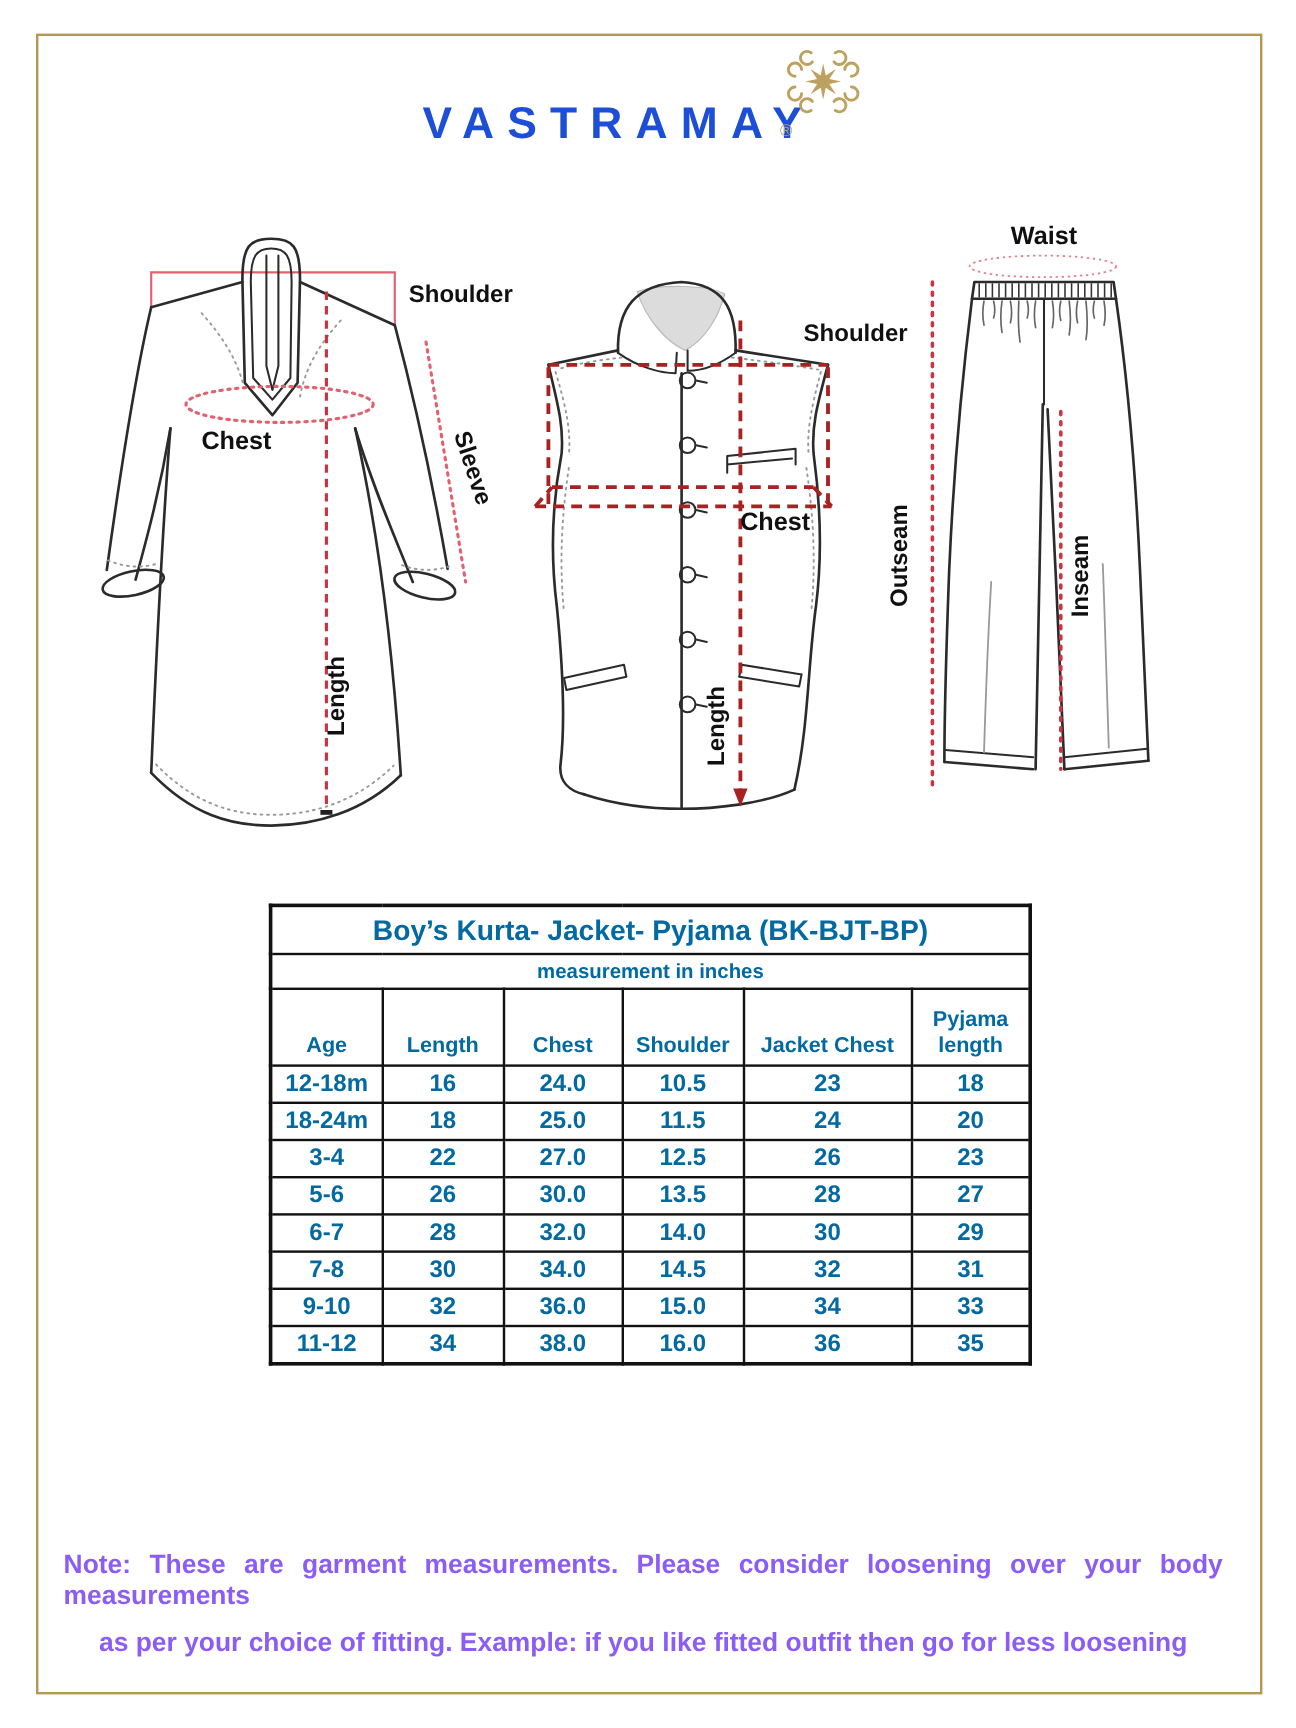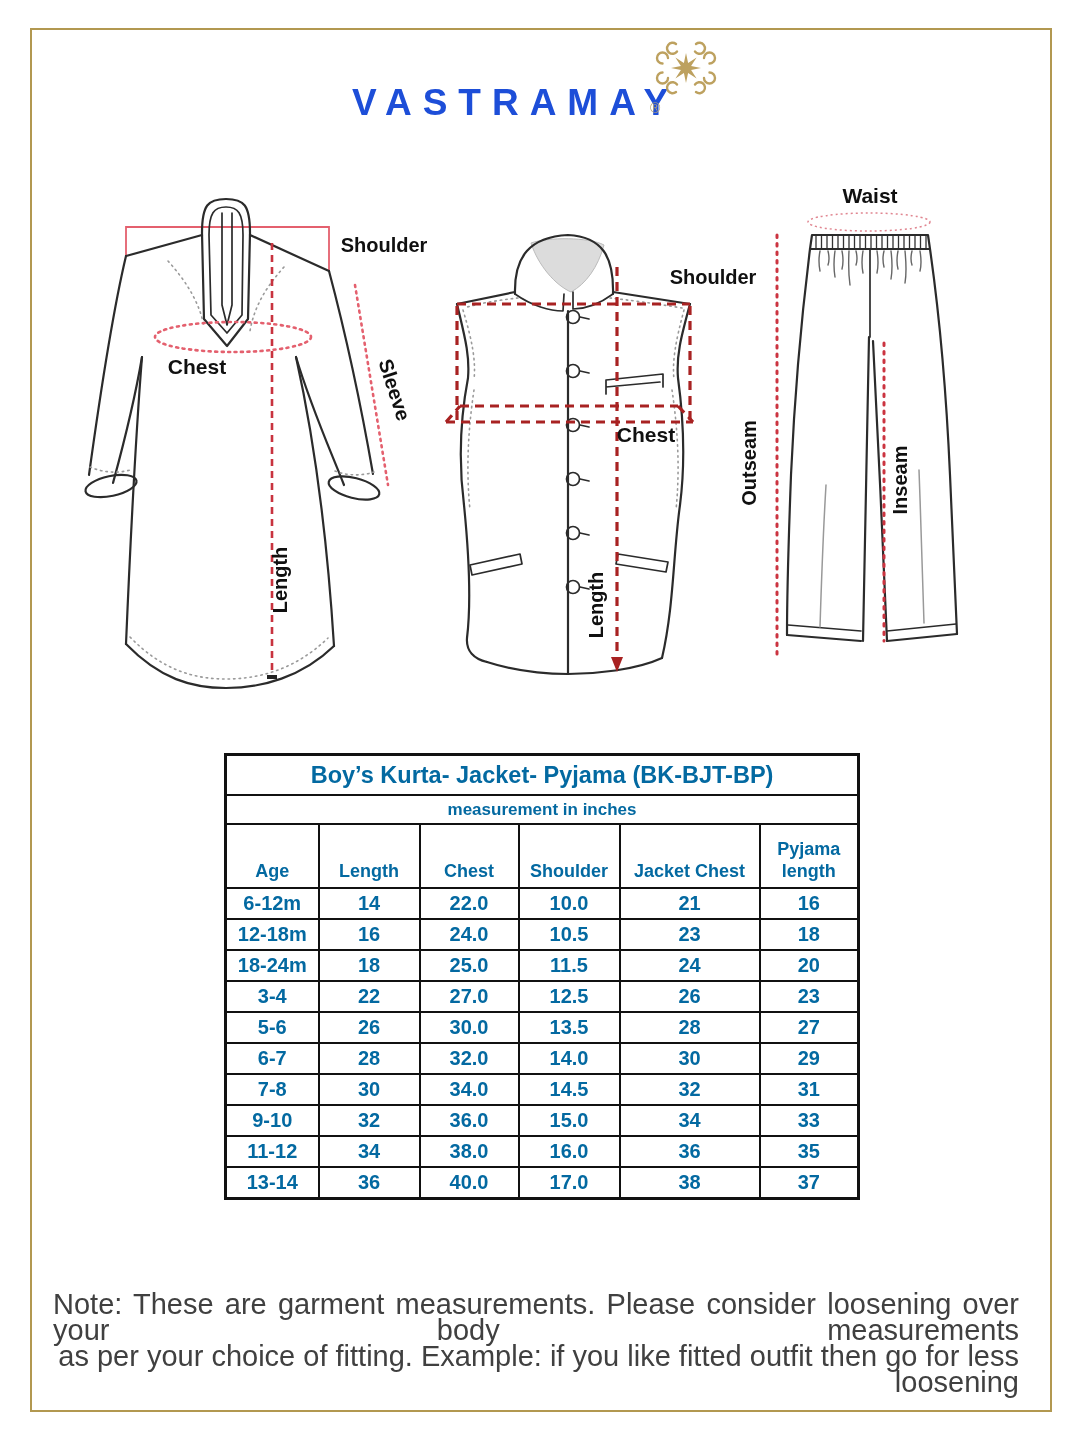--- a/index.html
+++ b/index.html
@@ -35,24 +35,24 @@
   #size-table{position:absolute;left:224px;top:753px;width:633px;border-collapse:collapse;
               table-layout:fixed;border:3px solid #111;color:#0369a1;}
   #size-table th,#size-table td{border:2px solid #111;text-align:center;font-weight:700;
               padding:0;overflow:hidden;}
   #size-table .title-cell{font-size:23.5px;height:38px;}
   #size-table .sub-cell{font-size:17px;height:27px;}
   #size-table .header-row th{font-size:18px;height:58px;vertical-align:bottom;
               padding-bottom:4px;line-height:1.22;}
   #size-table td{font-size:20px;height:29px;}
   
-  #note{position:absolute;left:53px;top:1291px;width:966px;color:#404040;
-        font-size:29px;line-height:26px;}
+  #note{position:absolute;left:53px;top:1291px;width:966px;color:#8b5cf6;
+        font-size:22px;line-height:26px;font-weight:bold;}
   #note .nl1{text-align:justify;text-align-last:justify;}
-  #note .nl2{text-align:right;}
+  #note .nl2{text-align:center;margin-top:13px;}
 </style>
 </head>
 <body>
 
 <div id="page">
 
   <div id="frame"></div>
 
   <div id="wordmark">VASTRAMAY</div>
   <div id="regmark">®</div>
@@ -213,28 +213,20 @@
           <th>Age</th>
           <th>Length</th>
           <th>Chest</th>
           <th>Shoulder</th>
           <th>Jacket Chest</th>
           <th>Pyjama length</th>
         </tr>
     </thead>
     <tbody id="table-body">
         <tr>
-          <td>6-12m</td>
-          <td>14</td>
-          <td>22.0</td>
-          <td>10.0</td>
-          <td>21</td>
-          <td>16</td>
-        </tr>
-        <tr>
           <td>12-18m</td>
           <td>16</td>
           <td>24.0</td>
           <td>10.5</td>
           <td>23</td>
           <td>18</td>
         </tr>
         <tr>
           <td>18-24m</td>
           <td>18</td>
@@ -284,28 +276,20 @@
           <td>33</td>
         </tr>
         <tr>
           <td>11-12</td>
           <td>34</td>
           <td>38.0</td>
           <td>16.0</td>
           <td>36</td>
           <td>35</td>
         </tr>
-        <tr>
-          <td>13-14</td>
-          <td>36</td>
-          <td>40.0</td>
-          <td>17.0</td>
-          <td>38</td>
-          <td>37</td>
-        </tr>
       </tbody>
   </table>
 
   <div id="note">
     <div class="nl1">Note: These are garment measurements. Please consider loosening over your body measurements</div>
     <div class="nl2">as per your choice of fitting. Example: if you like fitted outfit then go for less loosening</div>
   </div>
 
 </div>
 

